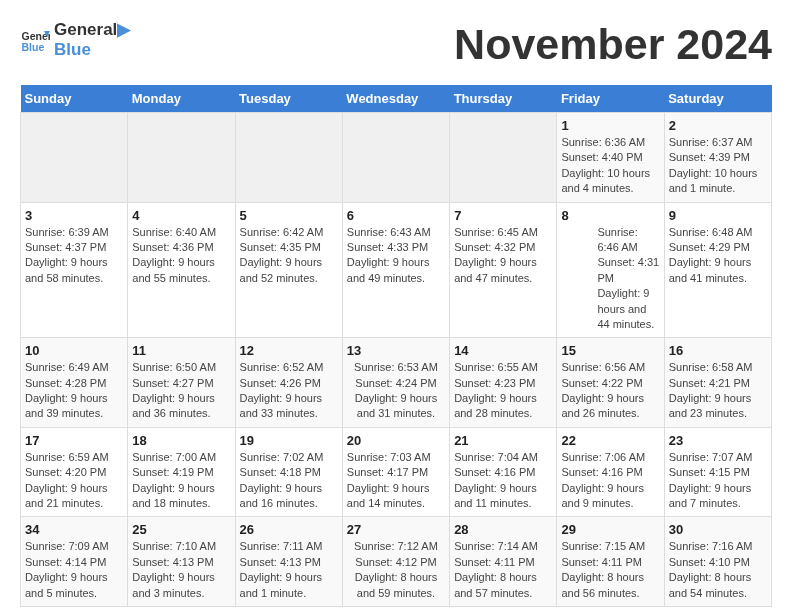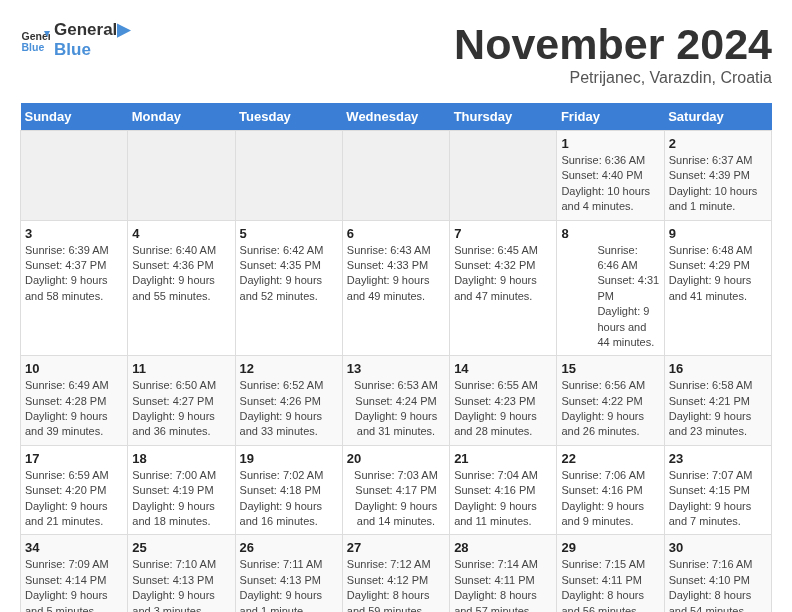--- a/index.html
+++ b/index.html
@@ -88,21 +88,20 @@
       <text x="2" y="34" font-size="14" font-weight="bold" fill="#4a90d9">Blue</text>
       <polygon points="32,8 40,8 36,16" fill="#4a90d9"></polygon>
     </svg>
     <div>
       <div style="font-size:17px;font-weight:bold;color:#333;line-height:1.2">General<span style="color:#4a90d9">▶</span></div>
       <div style="font-size:17px;font-weight:bold;color:#4a90d9;line-height:1.2">Blue</div>
     </div>
   </div>
   <div class="title-area">
     <div class="month-title">November 2024</div>
-    <div class="location-subtitle">Petrijanec, Varazdin, Croatia</div>
   </div>
 </div>
 
 <table>
   <thead>
     <tr>
     <th>Sunday</th>
         <th>Monday</th>
         <th>Tuesday</th>
         <th>Wednesday</th>
@@ -233,21 +232,21 @@
 Daylight: 9 hours and 18 minutes.</div>
         </td>
         <td>
           <span class="day-number">19</span>
           <div class="day-info" style="white-space: pre-line;">Sunrise: 7:02 AM
 Sunset: 4:18 PM
 Daylight: 9 hours and 16 minutes.</div>
         </td>
         <td>
           <span class="day-number">20</span>
-          <div class="day-info" style="white-space: pre-line; text-align: center;">Sunrise: 7:03 AM
+          <div class="day-info" style="white-space: pre-line;">Sunrise: 7:03 AM
 Sunset: 4:17 PM
 Daylight: 9 hours and 14 minutes.</div>
         </td>
         <td>
           <span class="day-number">21</span>
           <div class="day-info" style="white-space: pre-line;">Sunrise: 7:04 AM
 Sunset: 4:16 PM
 Daylight: 9 hours and 11 minutes.</div>
         </td>
         <td>
@@ -277,21 +276,21 @@
 Daylight: 9 hours and 3 minutes.</div>
         </td>
         <td>
           <span class="day-number">26</span>
           <div class="day-info" style="white-space: pre-line;">Sunrise: 7:11 AM
 Sunset: 4:13 PM
 Daylight: 9 hours and 1 minute.</div>
         </td>
         <td>
           <span class="day-number">27</span>
-          <div class="day-info" style="white-space: pre-line;">Sunrise: 7:12 AM
+          <div class="day-info" style="white-space: pre-line; text-align: center;">Sunrise: 7:12 AM
 Sunset: 4:12 PM
 Daylight: 8 hours and 59 minutes.</div>
         </td>
         <td>
           <span class="day-number">28</span>
           <div class="day-info" style="white-space: pre-line;">Sunrise: 7:14 AM
 Sunset: 4:11 PM
 Daylight: 8 hours and 57 minutes.</div>
         </td>
         <td>

